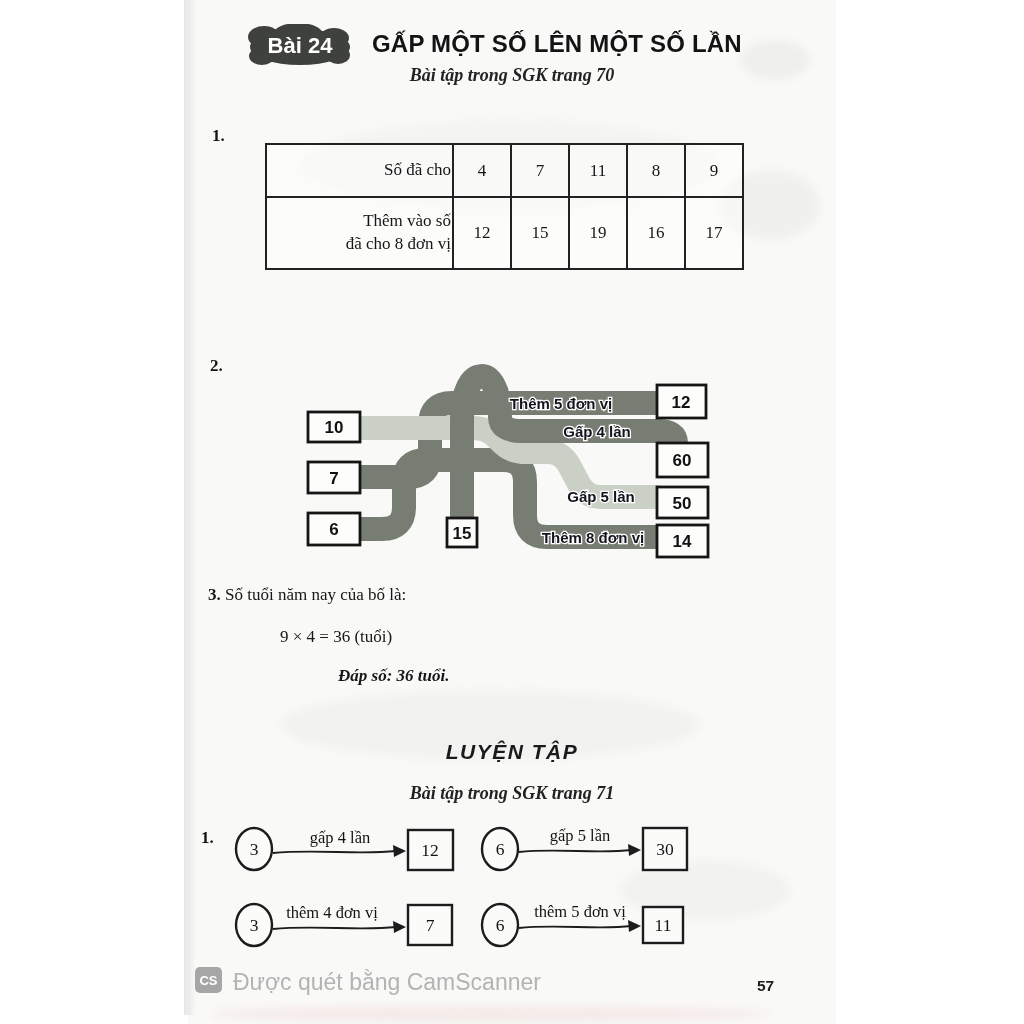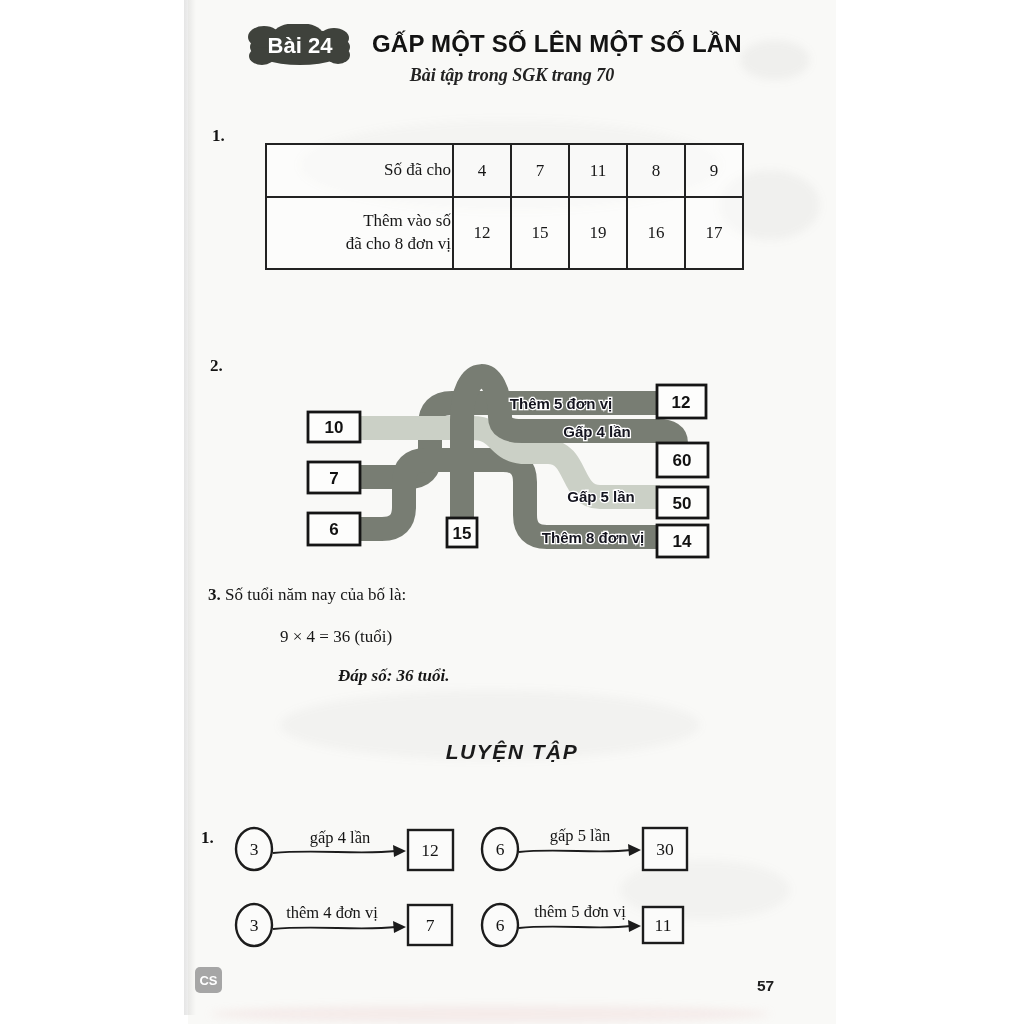--- a/index.html
+++ b/index.html
@@ -156,20 +156,21 @@
     <text class="boxnum" x="682" y="509">50</text>
     <rect class="numbox" x="657" y="525" width="51" height="32"></rect>
     <text class="boxnum" x="682" y="547">14</text>
   </svg>
 
   <div class="body-line" style="left:208px;top:585px;text-align:center;"><span style="font-weight:bold">3.</span> <span>Số tuổi năm nay của bố là:</span></div>
   <div class="body-line" style="left:280px;top:627px;">9 × 4 = 36 (tuổi)</div>
   <div class="body-line" style="left:338px;top:666px;font-weight:bold;font-style:italic;">Đáp số: 36 tuổi.</div>
 
   <div class="practice-heading">LUYỆN TẬP</div>
+  <div class="sgk-subtitle sub71">Bài tập trong SGK trang 71</div>
   <div class="ex-num" style="left:201px;top:828px;">1.</div>
 
   <svg class="absvg" style="left:195px;top:815px;" width="515" height="150" viewBox="195 815 515 150">
 
     <ellipse class="shape" cx="254" cy="849" rx="18" ry="21"></ellipse>
     <text class="mapnum" x="254" y="855">3</text>
     <path class="arrowline" d="M 273 853 C 315 849 360 855 396 851"></path>
     <polygon class="arrowhead" points="406,851 393,845 394,857"></polygon>
     <text class="maplabel" x="340" y="843">gấp 4 lần</text>
     <rect class="shape" x="408" y="830" width="45" height="40"></rect>
@@ -194,14 +195,15 @@
     <ellipse class="shape" cx="500" cy="925" rx="18" ry="21"></ellipse>
     <text class="mapnum" x="500" y="931">6</text>
     <path class="arrowline" d="M 519 928 C 555 924 600 930 631 926"></path>
     <polygon class="arrowhead" points="641,926 628,920 629,932"></polygon>
     <text class="maplabel" x="580" y="917">thêm 5 đơn vị</text>
     <rect class="shape" x="643" y="907" width="40" height="36"></rect>
     <text class="mapnum" x="663" y="931">11</text>
   </svg>
 
   <div class="cs-logo">CS</div>
+  <div class="cs-text">Được quét bằng CamScanner</div>
   <div class="pageno">57</div>
 </div>
 
 </body></html>

